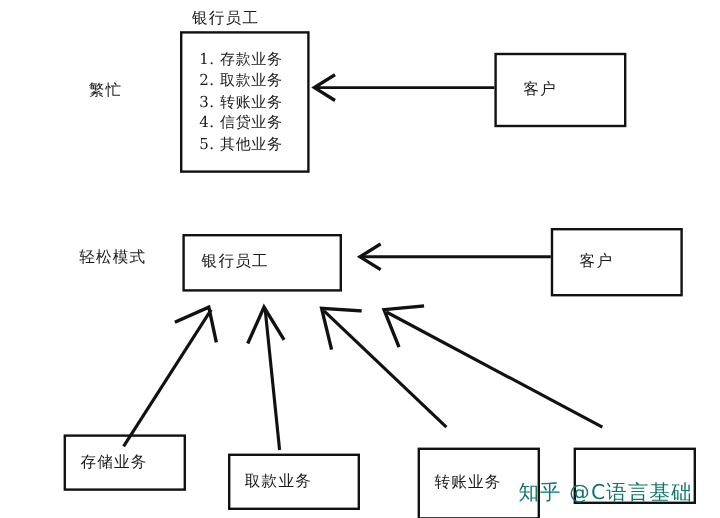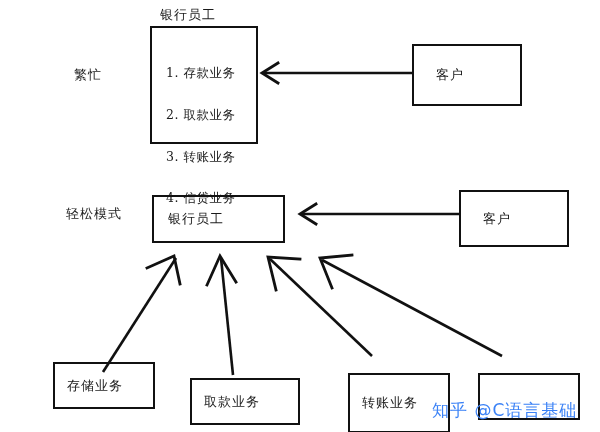--- a/index.html
+++ b/index.html
@@ -59,21 +59,21 @@
     align-items: flex-start;
   }
   #busy-services-list {
     list-style: none;
     margin: 0;
     padding: 12px 0 0 14px;
     font-size: 12.5px;
     line-height: 1.42;
     letter-spacing: 0.5px;
   }
-  #busy-services-list li { white-space: nowrap; margin-top: 24px; }
+  #busy-services-list li { white-space: nowrap; }
   #title-bank-staff-top {
     left: 160px;
     top: 6px;
   }
   #label-busy {
     left: 74px;
     top: 66px;
   }
   #label-relaxed {
     left: 66px;
@@ -126,21 +126,21 @@
     top: 373px;
     width: 102px;
     height: 47px;
   }
   #watermark {
     position: absolute;
     left: 432px;
     top: 399px;
     font-size: 17px;
     letter-spacing: 1px;
-    color: #3b82f6;
+    color: #0f766e;
     font-family: "DejaVu Sans", "Liberation Sans", sans-serif;
     white-space: nowrap;
     pointer-events: none;
   }
 </style>
 </head>
 <body>
 
 <div id="canvas">
 
@@ -182,20 +182,21 @@
   <div class="plain-label" id="label-busy">繁忙</div>
 
   <div class="plain-label" id="label-relaxed">轻松模式</div>
 
   <div class="box" id="busy-services-box">
     <ul id="busy-services-list">
       <li>1. 存款业务</li>
       <li>2. 取款业务</li>
       <li>3. 转账业务</li>
       <li>4. 信贷业务</li>
+      <li>5. 其他业务</li>
     </ul>
   </div>
 
   <div class="box center-v" id="customer-box-top">
     <span class="box-label">客户</span>
   </div>
 
   <div class="box center-v" id="bank-staff-box-bottom">
     <span class="box-label">银行员工</span>
   </div>

